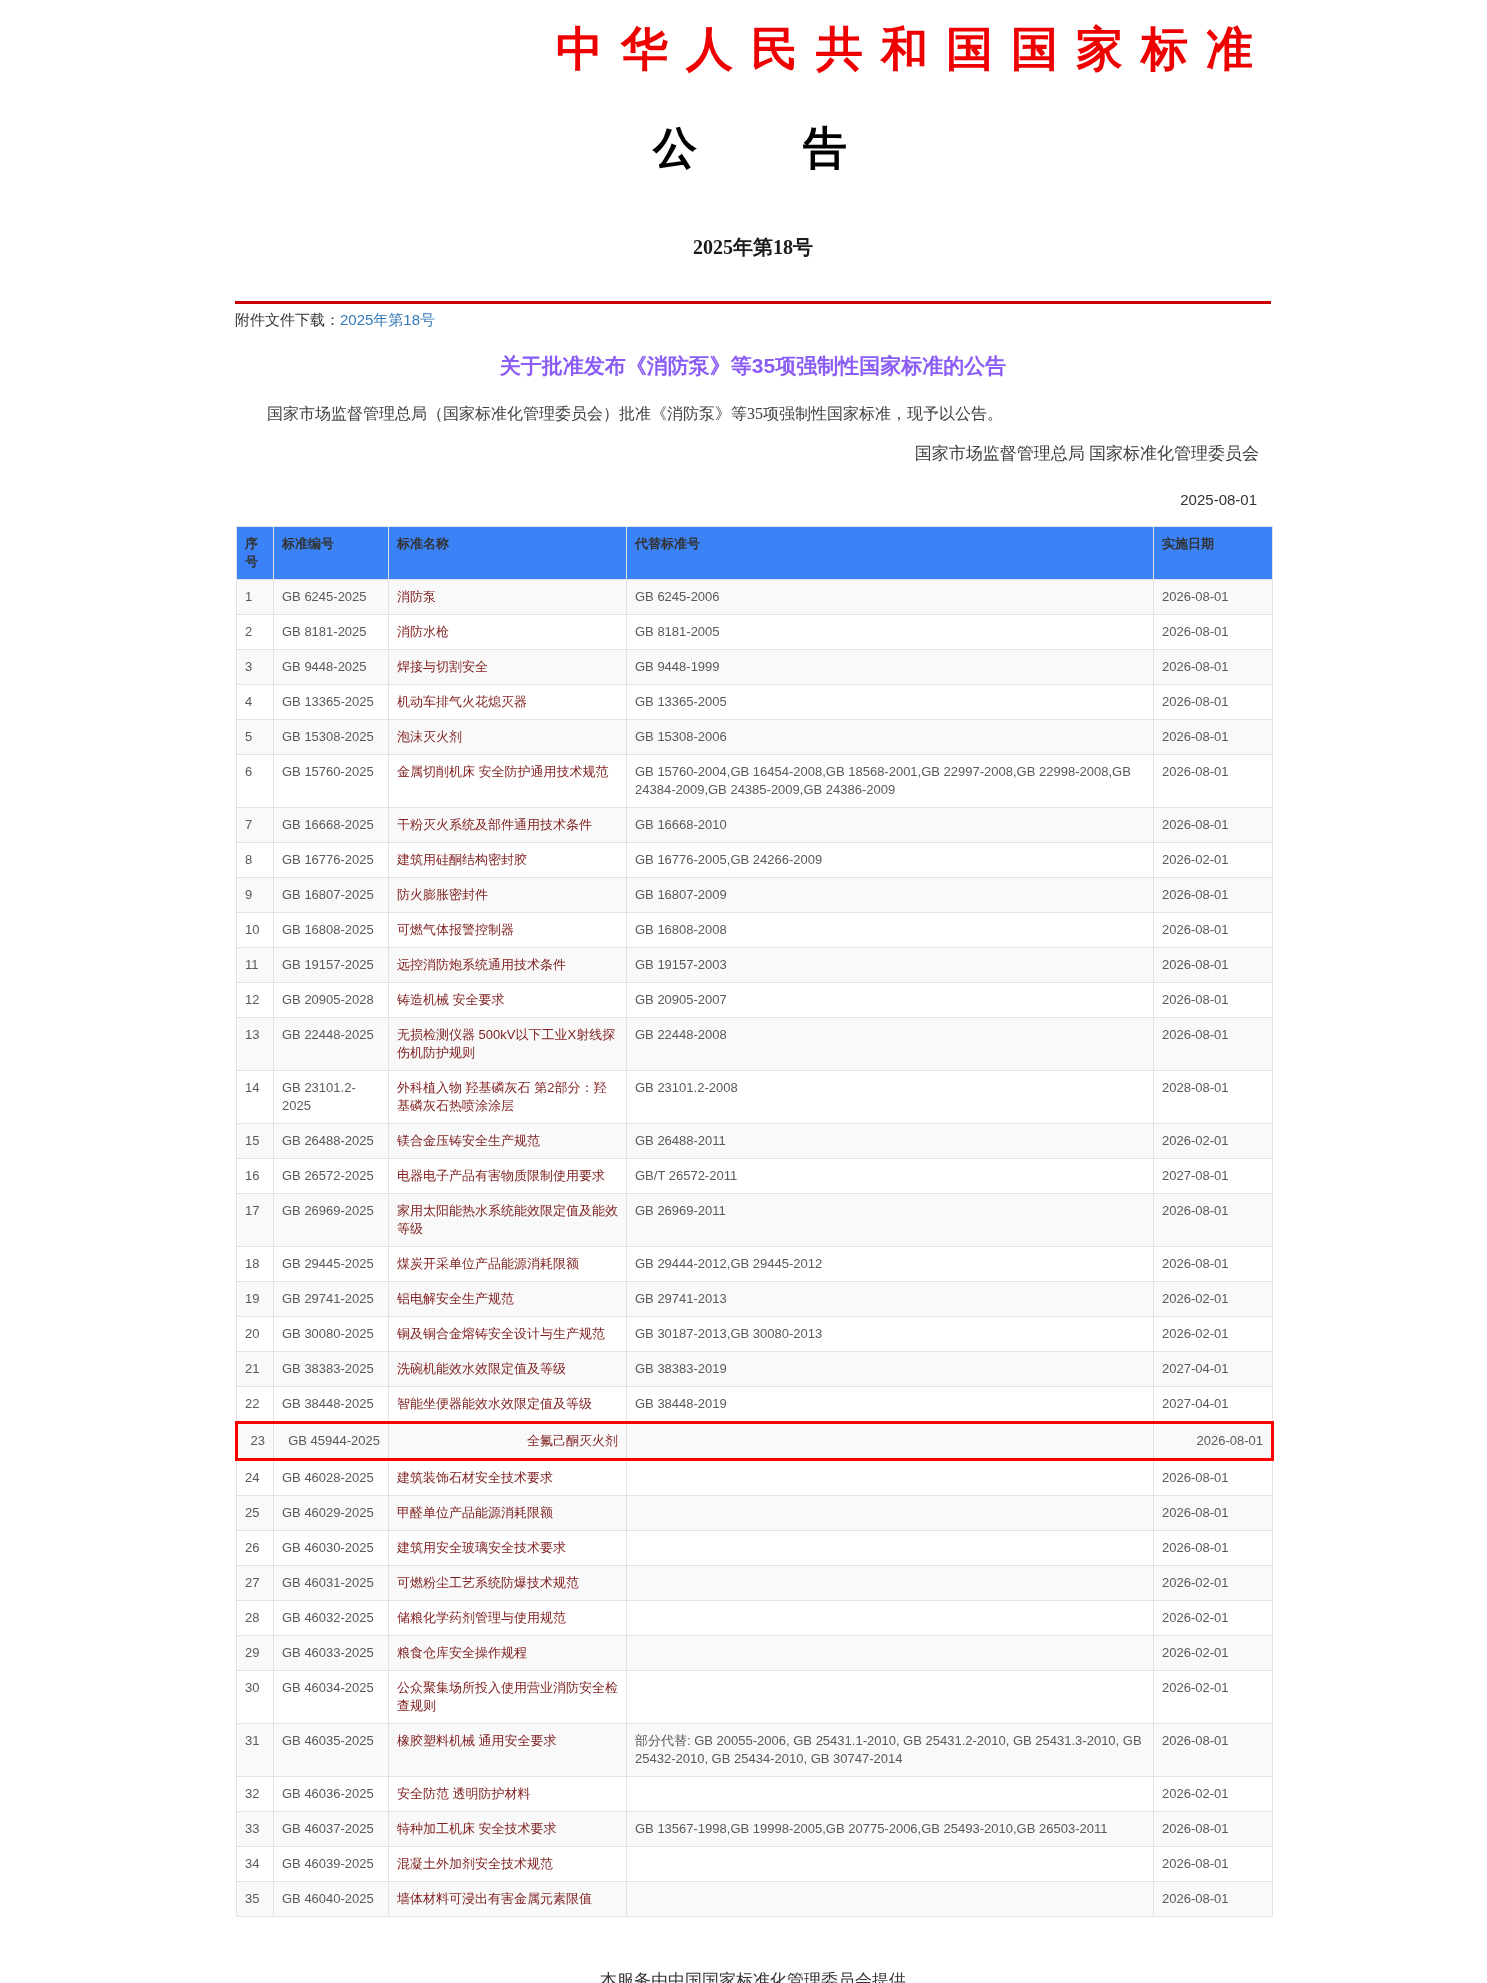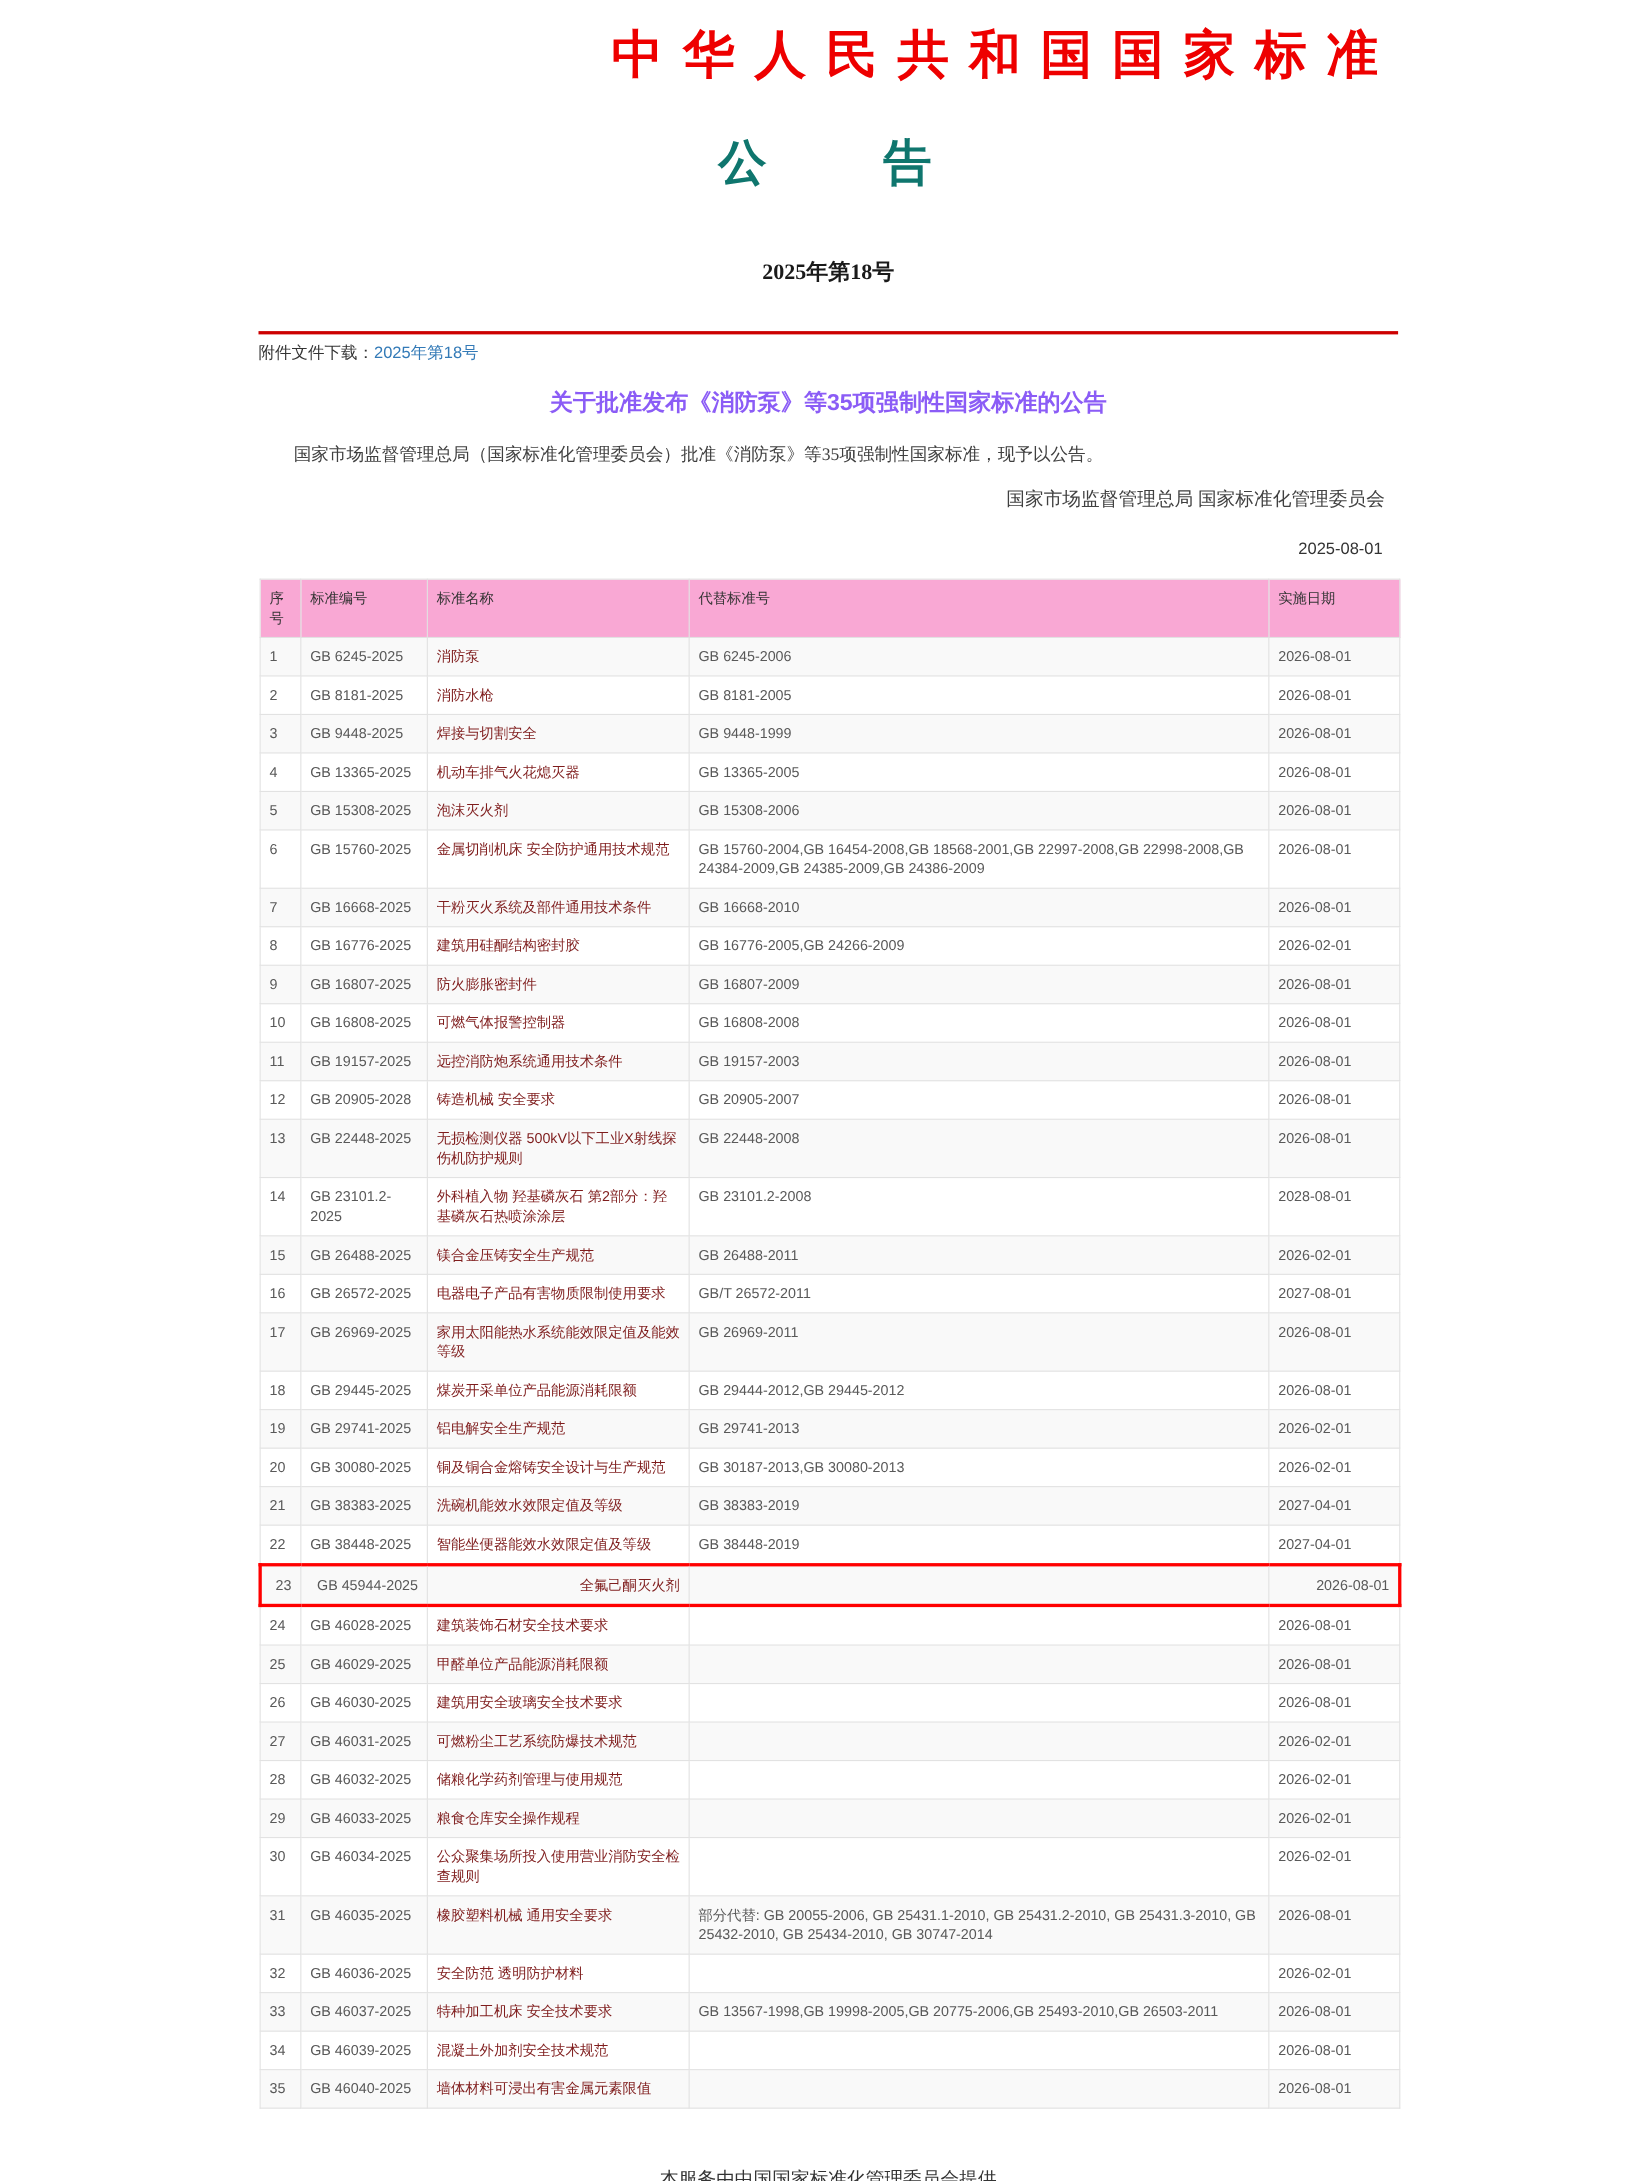--- a/index.html
+++ b/index.html
@@ -26,21 +26,21 @@
     color:#ee0000;
     white-space:nowrap;
   }
   .sub-title{
     margin:38px 0 0 0;
     text-align:center;
     font-family:"Liberation Serif", serif;
     font-weight:bold;
     font-size:44px;
     letter-spacing:6px;
-    color:#0f766e;
+    color:#000000;
   }
   .doc-number{
     margin-top:56px;
     text-align:center;
     font-family:"Liberation Serif", serif;
     font-weight:bold;
     font-size:20px;
     color:#1a1a1a;
   }
   .red-divider{
@@ -101,23 +101,23 @@
   table.standards th,
   table.standards td{
     border:1px solid #e2e2e2;
     padding:8px 8px;
     line-height:18px;
     text-align:left;
     vertical-align:top;
     word-wrap:break-word;
   }
   table.standards th{
-    font-weight:normal;
+    font-weight:bold;
     color:#333;
-    background:#f9a8d4;
+    background:#3b82f6;
   }
   table.standards tbody tr:nth-child(odd){background:#f9f9f9;}
   table.standards tbody tr:nth-child(even){background:#ffffff;}
   col.c-no{width:37px;}
   col.c-code{width:115px;}
   col.c-name{width:238px;}
   col.c-replaced{width:527px;}
   col.c-date{width:119px;}
   table.standards a{
     color:#7f1d1d;

